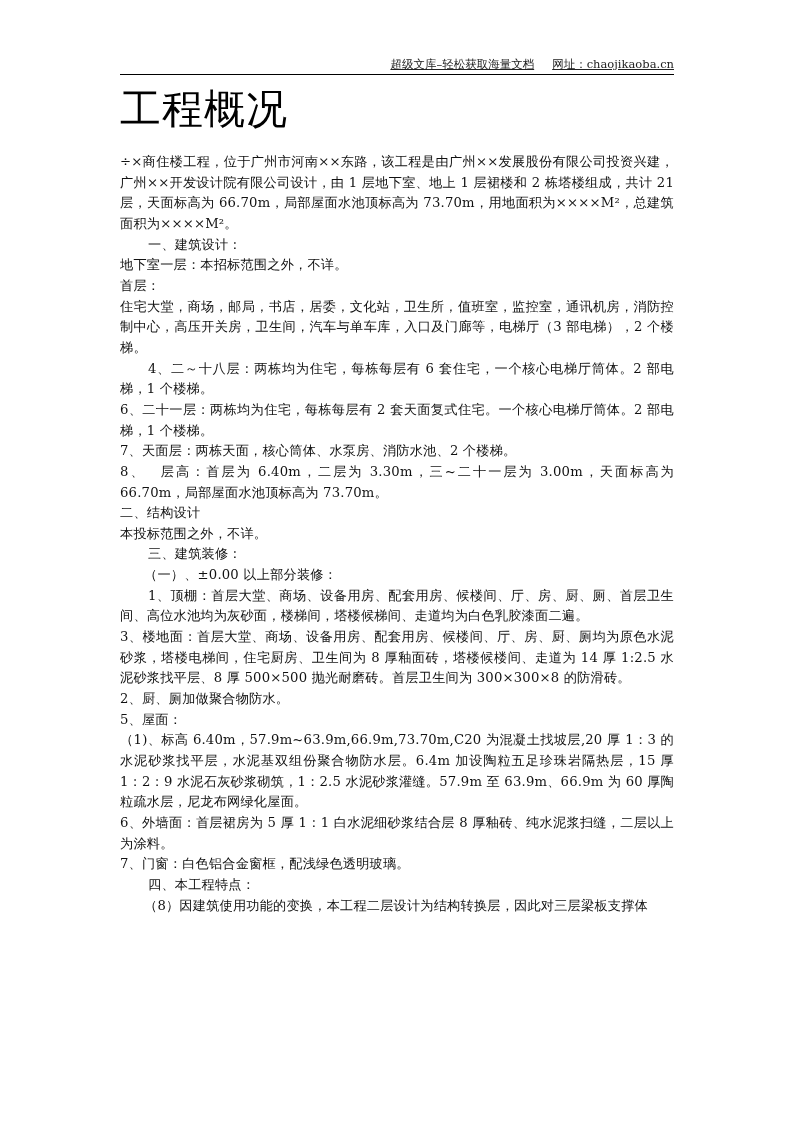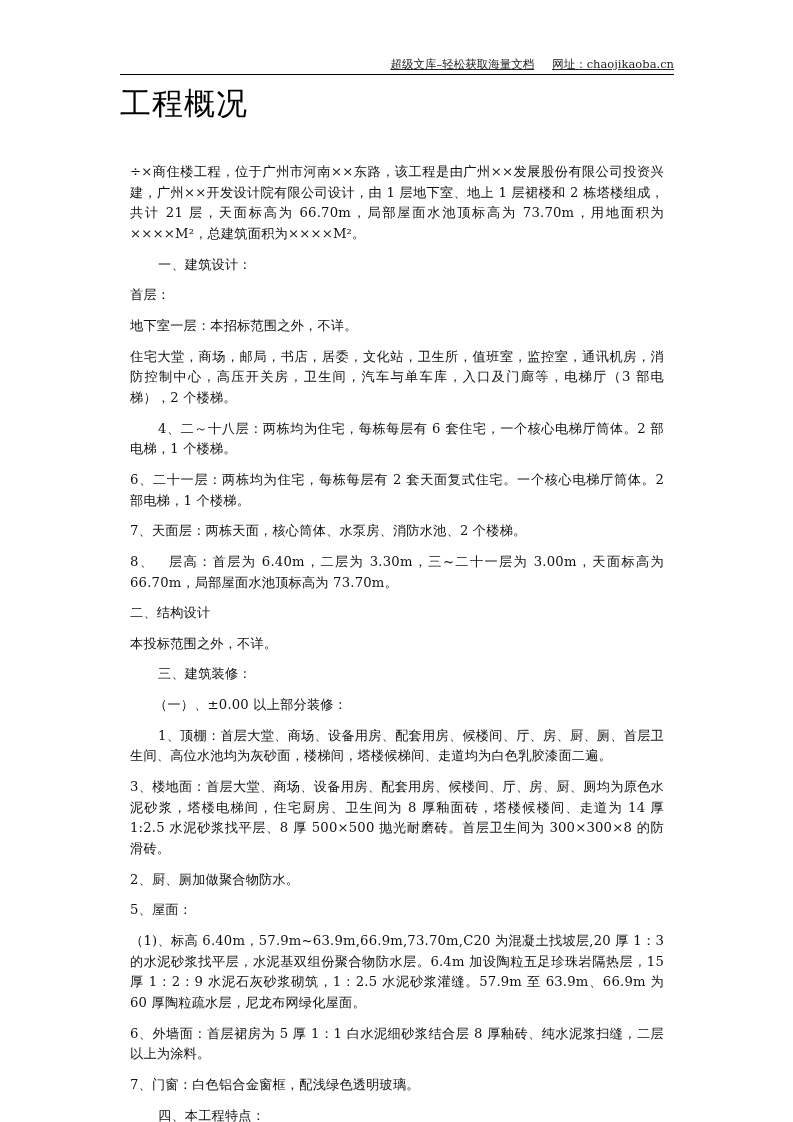--- a/index.html
+++ b/index.html
@@ -2,42 +2,42 @@
 <html><head>
   <meta charset="utf-8">
   <style>
     html, body { margin: 0; padding: 0; background: #ffffff; }
     body { width: 793px; height: 1122px; position: relative; overflow: hidden;
            font-family: "DejaVu Serif", "Liberation Serif", serif; color: #111; }
     .header { position: absolute; left: 120px; top: 57px; width: 554px; height: 17px;
               border-bottom: 1px solid #000; text-align: right;
               font-size: 11.5px; line-height: 14px; color: #222; text-decoration: underline; }
     .header .sep { display: inline-block; width: 18px; }
-    .title { position: absolute; left: 120px; top: 84px; font-size: 31px; line-height: 40px;
-             font-family: Liberation Serif, serif; font-weight: normal; color: #000;
+    .title { position: absolute; left: 120px; top: 92px; font-size: 41px; line-height: 40px;
+             font-family: Liberation Mono, monospace; font-weight: normal; color: #000;
              margin: 0; letter-spacing: 1px; }
     .content { position: absolute; left: 120px; top: 152px; width: 554px; font-size: 13.2px; line-height: 20.65px; }
-    .content p { margin: 10px; text-align: justify; text-align-last: left; letter-spacing: 0.2px; }
+    .content p { margin: 0; text-align: justify; text-align-last: left; letter-spacing: 0.2px; }
     .content p.indent { text-indent: 28px; }
     .content p.indent2 { text-indent: 24px; }
   </style>
 </head>
 <body>
 
 <div class="header">
   <span>超级文库–轻松获取海量文档</span><span class="sep"></span><span>网址：chaojikaoba.cn</span>
 </div>
 
 <h1 class="title">工程概况</h1>
 
 <div class="content">
   <p>÷×商住楼工程，位于广州市河南××东路，该工程是由广州××发展股份有限公司投资兴建，广州××开发设计院有限公司设计，由 1 层地下室、地上 1 层裙楼和 2 栋塔楼组成，共计 21 层，天面标高为 66.70m，局部屋面水池顶标高为 73.70m，用地面积为××××M²，总建筑面积为××××M²。</p>
   <p class="indent">一、建筑设计：</p>
+  <p>地下室一层：本招标范围之外，不详。</p>
   <p>首层：</p>
-  <p>地下室一层：本招标范围之外，不详。</p>
   <p>住宅大堂，商场，邮局，书店，居委，文化站，卫生所，值班室，监控室，通讯机房，消防控制中心，高压开关房，卫生间，汽车与单车库，入口及门廊等，电梯厅（3 部电梯），2 个楼梯。</p>
   <p class="indent">4、二～十八层：两栋均为住宅，每栋每层有 6 套住宅，一个核心电梯厅筒体。2 部电梯，1 个楼梯。</p>
   <p>6、二十一层：两栋均为住宅，每栋每层有 2 套天面复式住宅。一个核心电梯厅筒体。2 部电梯，1 个楼梯。</p>
   <p>7、天面层：两栋天面，核心筒体、水泵房、消防水池、2 个楼梯。</p>
   <p>8、　层高：首层为 6.40m，二层为 3.30m，三~二十一层为 3.00m，天面标高为 66.70m，局部屋面水池顶标高为 73.70m。</p>
   <p>二、结构设计</p>
   <p>本投标范围之外，不详。</p>
   <p class="indent">三、建筑装修：</p>
   <p class="indent2">（一）、±0.00 以上部分装修：</p>
   <p class="indent">1、顶棚：首层大堂、商场、设备用房、配套用房、候楼间、厅、房、厨、厕、首层卫生间、高位水池均为灰砂面，楼梯间，塔楼候梯间、走道均为白色乳胶漆面二遍。</p>

